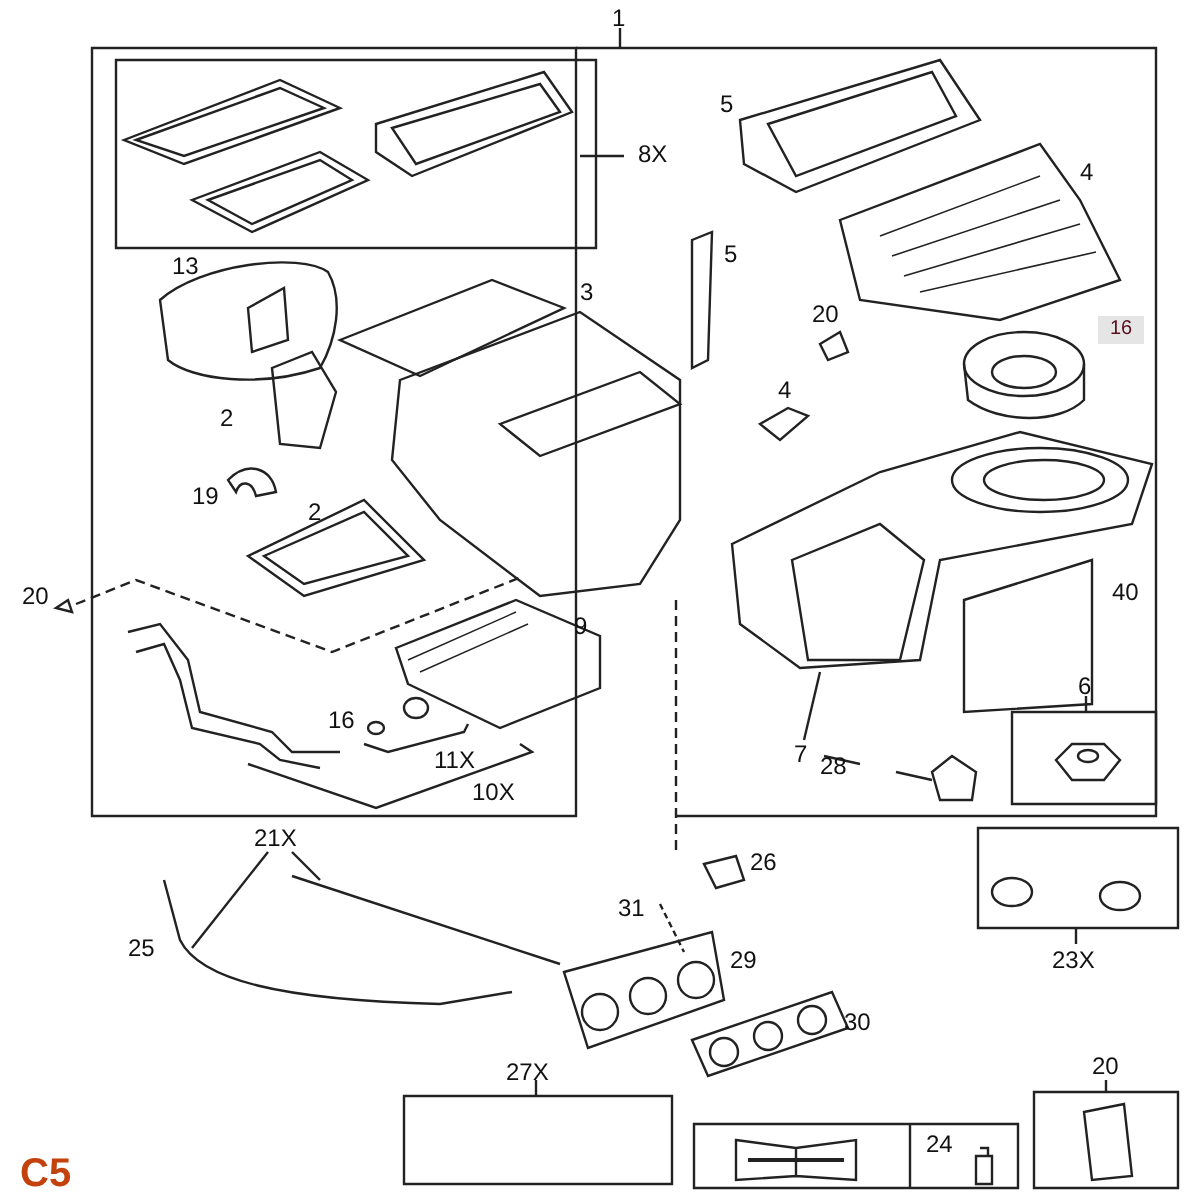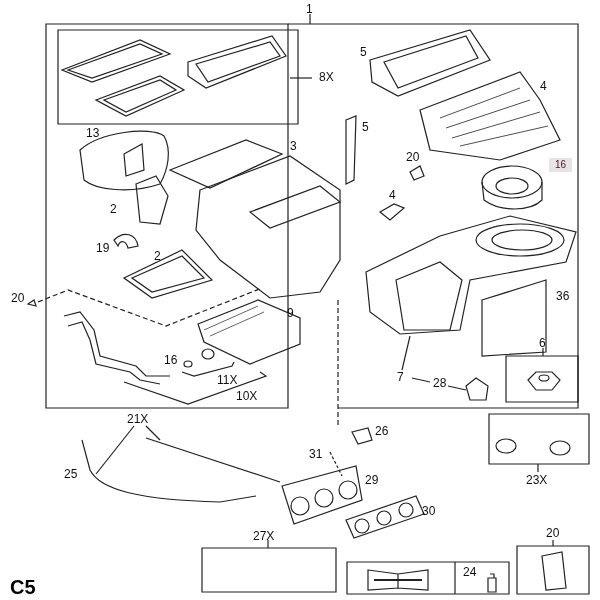--- a/index.html
+++ b/index.html
@@ -3,21 +3,21 @@
 <meta charset="utf-8">
 <style>
   html, body { margin: 0; padding: 0; background: #ffffff; }
   body { width: 600px; height: 600px; position: relative; overflow: hidden;
          font-family: "Liberation Sans", sans-serif; }
   #diagram { position: absolute; left: 0; top: 0; width: 600px; height: 600px; }
   .lbl { position: absolute; font-family: "Liberation Sans", sans-serif; font-size: 12px;
          color: #111; line-height: 1; white-space: nowrap; }
   .hl { background: #e5e5e5; color: #5a1020; padding: 2px 6px; font-size: 10px; }
   .section { position: absolute; left: 10px; top: 576px; font-size: 20px; font-weight: bold;
-             color: #000000; font-family: "Liberation Sans", sans-serif; }
+             color: #c2410c; font-family: "Liberation Sans", sans-serif; }
   svg * { vector-effect: non-scaling-stroke; }
 </style>
 </head>
 <body>
 
 <svg id="diagram" viewBox="0 0 600 600" xmlns="http://www.w3.org/2000/svg">
   <g fill="none" stroke="#222" stroke-width="1.2">
 
     <rect x="46" y="24" width="242" height="384"></rect>
     <polyline points="288,24 288,24 578,24 578,408 338,408"></polyline>
@@ -147,19 +147,19 @@
 <span class="lbl" style="left:406px;top:151px">20</span>
 <span class="lbl" style="left:96px;top:242px">19</span>
 <span class="lbl" style="left:11px;top:292px">20</span>
 <span class="lbl" style="left:127px;top:413px">21X</span>
 <span class="lbl" style="left:546px;top:527px">20</span>
 <span class="lbl" style="left:526px;top:474px">23X</span>
 <span class="lbl" style="left:463px;top:566px">24</span>
 <span class="lbl" style="left:64px;top:468px">25</span>
 <span class="lbl" style="left:375px;top:425px">26</span>
 <span class="lbl" style="left:253px;top:530px">27X</span>
-<span class="lbl" style="left:433px;top:377px">28</span>
+<span class="lbl" style="left:410px;top:377px">28</span>
 <span class="lbl" style="left:365px;top:474px">29</span>
 <span class="lbl" style="left:422px;top:505px">30</span>
 <span class="lbl" style="left:309px;top:448px">31</span>
-<span class="lbl" style="left:556px;top:290px">36</span>
+<span class="lbl" style="left:556px;top:290px">40</span>
 
 <span class="section">C5</span>
 
 </body></html>

